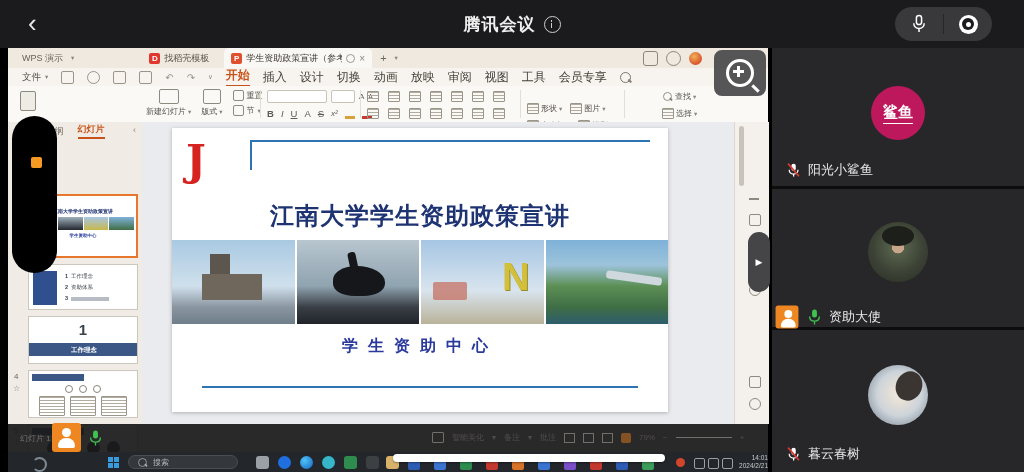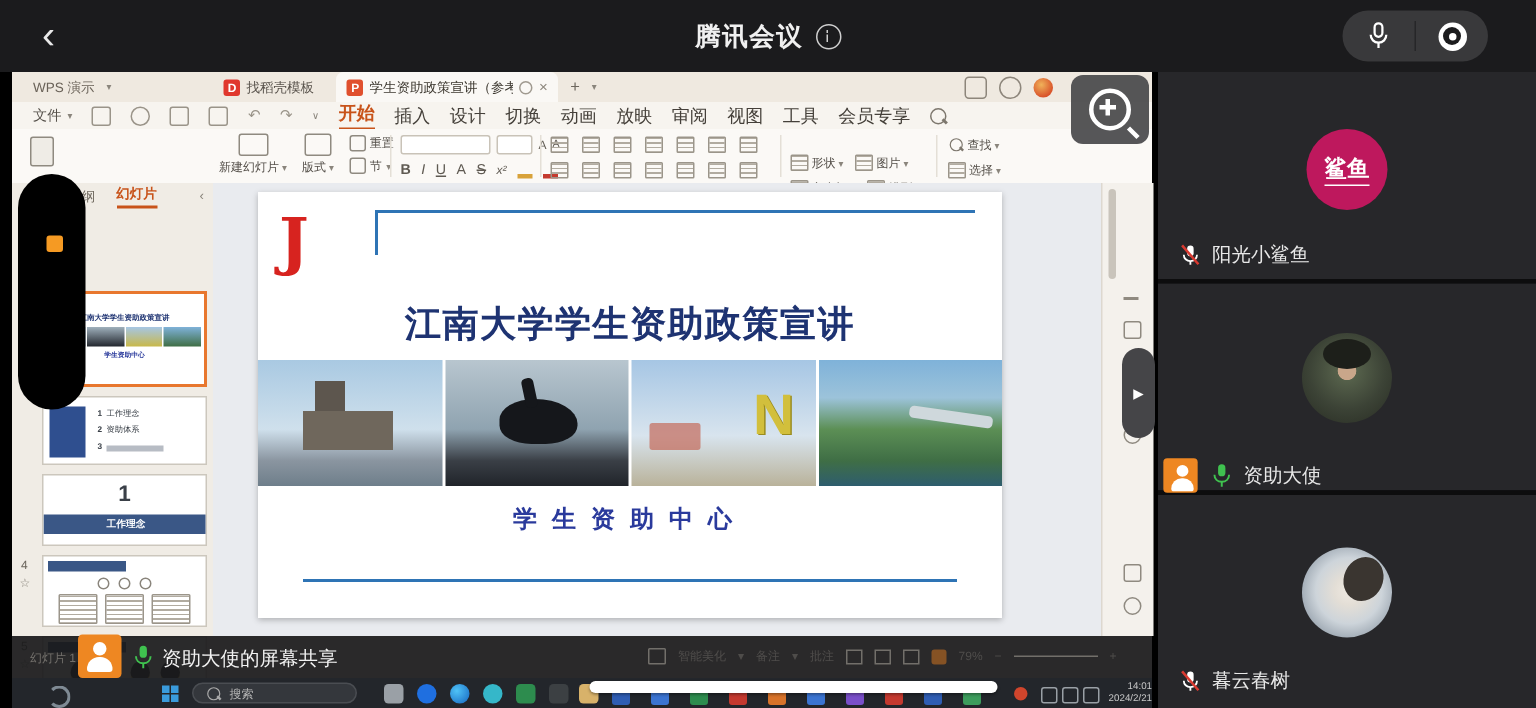--- a/index.html
+++ b/index.html
@@ -301,21 +301,21 @@
           </span>
           <span class="flex" style="gap:2px;">
             <span class="pgi"></span>
             <span class="rib-label">排列</span>
             <span class="caret">▾</span>
           </span>
         </div>
       </div>
       <div class="abs sep" style="left:616px;top:4px;"></div>
 
-      <div class="abs" style="left:624px;top:5px;">
+      <div class="abs" style="left:654px;top:5px;">
         <div class="flex" style="gap:2px;">
           <span class="searchic" style="transform:scale(.8);"></span>
           <span class="rib-label">查找</span>
           <span class="caret">▾</span>
         </div>
         <div class="flex" style="gap:2px;margin-top:6px;">
           <span class="pgi"></span>
           <span class="rib-label">选择</span>
           <span class="caret">▾</span>
         </div>
@@ -447,21 +447,20 @@
     </div>
 
     <div class="abs banner">
       <span class="abs faintstatus" style="left:12px;top:9px;">幻灯片 1</span>
       <div class="abs obadge person" style="left:44px;top:-1px;"></div>
       <svg class="abs" style="left:80px;top:5px;" width="15" height="18" viewBox="0 0 16 18">
         <rect x="5.4" y="1" width="5.2" height="8.6" rx="2.6" fill="#3fc24f"></rect>
         <path d="M2.8 8.4c0 3 2.2 5 5.2 5s5.2-2 5.2-5" stroke="#3fc24f" stroke-width="1.4" fill="none"></path>
         <line x1="8" y1="13.6" x2="8" y2="17" stroke="#3fc24f" stroke-width="1.4"></line>
       </svg>
-      <span class="abs bannertext" style="left:100px;top:6px;">资助大使的屏幕共享</span>
 
       <div class="abs flex" style="left:424px;top:8px;gap:8px;opacity:.5;">
         <span class="pgi" style="border-color:#b9b4aa;background:none;"></span>
         <span class="faintstatus">智能美化</span>
         <span class="faintstatus caret">▾</span>
         <span class="faintstatus">备注</span>
         <span class="faintstatus caret">▾</span>
         <span class="faintstatus">批注</span>
         <span class="mini-view"></span>
         <span class="mini-view"></span>

